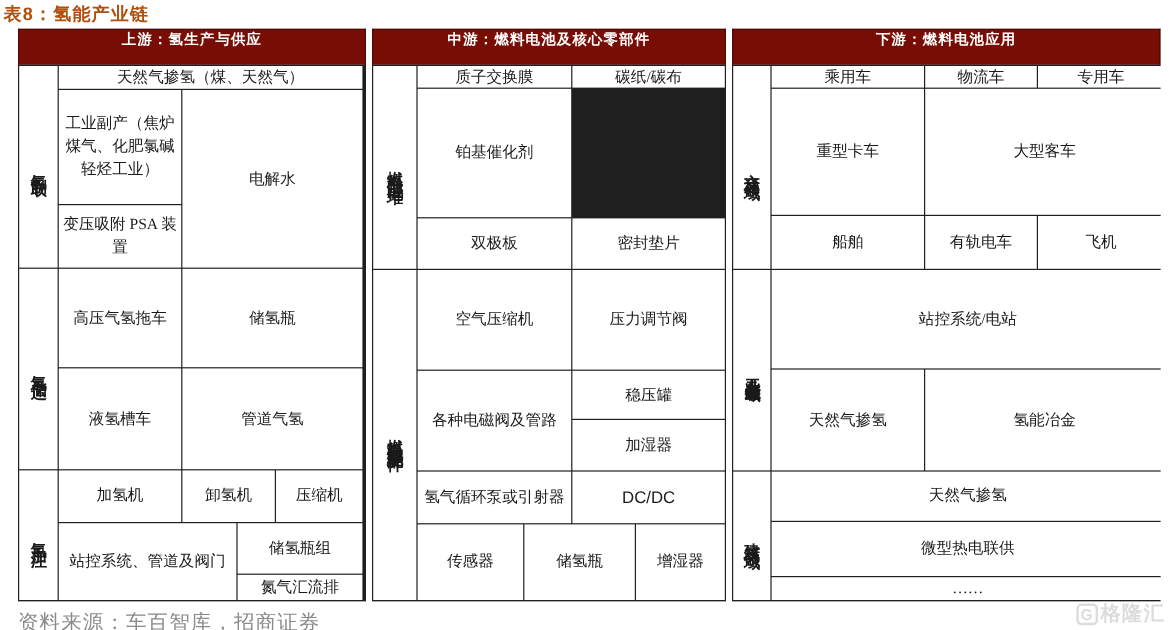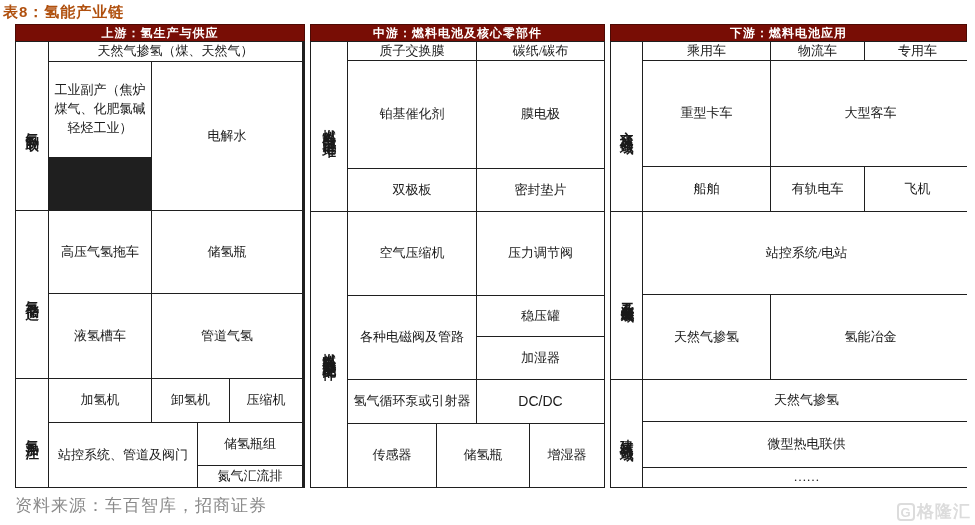--- a/index.html
+++ b/index.html
@@ -7,21 +7,21 @@
     font-family:"Liberation Serif","DejaVu Serif",serif; }
   .page { position:relative; width:975px; height:525px; }
   .doc-title {
     font-family:"Liberation Sans","DejaVu Sans",sans-serif;
     font-weight:bold; font-size:15px; color:#b0500e;
     padding:3px 0 2px 3px; letter-spacing:1px;
   }
   .table-wrap { display:flex; gap:5px; margin-left:15px; width:957px; align-items:stretch; }
   .section { display:flex; flex-direction:column; }
   .sec-header {
-    height:17px; background:#780d05; color:#ffffff;
+    height:30px; background:#780d05; color:#ffffff;
     font-family:"Liberation Sans","DejaVu Sans",sans-serif;
     font-weight:bold; font-size:12px; line-height:17px; text-align:center;
     border:1px solid #4d0a04; border-bottom:none; letter-spacing:1px;
   }
   .grid { display:grid; gap:1px; background:#1f1f1f; border:1px solid #1f1f1f; flex:1; }
   .up-grid   { grid-template-columns:32px 102px 45px 31px 72px;
                grid-template-rows:19px 95px 52px 82px 84px 43px 42px 21px; }
   .mid-grid  { grid-template-columns:36px 88px 39px 52px 74px;
                grid-template-rows:18px 107px 42px 83px 40px 42px 43px 63px; }
   .down-grid { grid-template-columns:31px 127px 93px 105px;
@@ -59,20 +59,21 @@
 
     <div class="section" style="width:290px">
       <div class="sec-header">上游：氢生产与供应</div>
       <div class="grid up-grid">
         <div class="cell vlabel" style="grid-column:1;grid-row:1/4">氢制取</div>
         <div class="cell vlabel" style="grid-column:1;grid-row:4/6">氢储运</div>
         <div class="cell vlabel" style="grid-column:1;grid-row:6/9">氢加注</div>
         <div class="cell" style="grid-column:2/6;grid-row:1">天然气掺氢（煤、天然气）</div>
         <div class="cell" style="grid-column:2;grid-row:2">工业副产（焦炉煤气、化肥氯碱轻烃工业）</div>
         <div class="cell" style="grid-column:3/6;grid-row:2/4">电解水</div>
+        <div class="cell" style="grid-column:2;grid-row:3">变压吸附 PSA 装置</div>
         <div class="cell" style="grid-column:2;grid-row:4">高压气氢拖车</div>
         <div class="cell" style="grid-column:3/6;grid-row:4">储氢瓶</div>
         <div class="cell" style="grid-column:2;grid-row:5">液氢槽车</div>
         <div class="cell" style="grid-column:3/6;grid-row:5">管道气氢</div>
         <div class="cell" style="grid-column:2;grid-row:6">加氢机</div>
         <div class="cell" style="grid-column:5;grid-row:6">压缩机</div>
         <div class="cell" style="grid-column:3/5;grid-row:6">卸氢机</div>
         <div class="cell" style="grid-column:2/4;grid-row:7/9">站控系统、管道及阀门</div>
         <div class="cell" style="grid-column:4/6;grid-row:7">储氢瓶组</div>
         <div class="cell" style="grid-column:4/6;grid-row:8">氮气汇流排</div>
@@ -80,21 +81,20 @@
     </div>
 
     <div class="section" style="width:295px">
       <div class="sec-header">中游：燃料电池及核心零部件</div>
       <div class="grid mid-grid">
         <div class="cell vlabel" style="grid-column:1;grid-row:1/4">燃料电池电堆</div>
         <div class="cell vlabel" style="grid-column:1;grid-row:4/9;letter-spacing:2px">燃料电池系统配件</div>
         <div class="cell" style="grid-column:2/4;grid-row:1">质子交换膜</div>
         <div class="cell" style="grid-column:2/4;grid-row:2">铂基催化剂</div>
         <div class="cell" style="grid-column:4/6;grid-row:1">碳纸/碳布</div>
-        <div class="cell" style="grid-column:4/6;grid-row:2">膜电极</div>
         <div class="cell" style="grid-column:2/4;grid-row:3">双极板</div>
         <div class="cell" style="grid-column:4/6;grid-row:3">密封垫片</div>
         <div class="cell" style="grid-column:2/4;grid-row:4">空气压缩机</div>
         <div class="cell" style="grid-column:4/6;grid-row:4">压力调节阀</div>
         <div class="cell" style="grid-column:2/4;grid-row:5/7">各种电磁阀及管路</div>
         <div class="cell" style="grid-column:4/6;grid-row:6">加湿器</div>
         <div class="cell" style="grid-column:4/6;grid-row:5">稳压罐</div>
         <div class="cell" style="grid-column:2/4;grid-row:7">氢气循环泵或引射器</div>
         <div class="cell" style="grid-column:4/6;grid-row:7;font-family:'Liberation Sans','DejaVu Sans',sans-serif;font-size:14px">DC/DC</div>
         <div class="cell" style="grid-column:2;grid-row:8">传感器</div>

